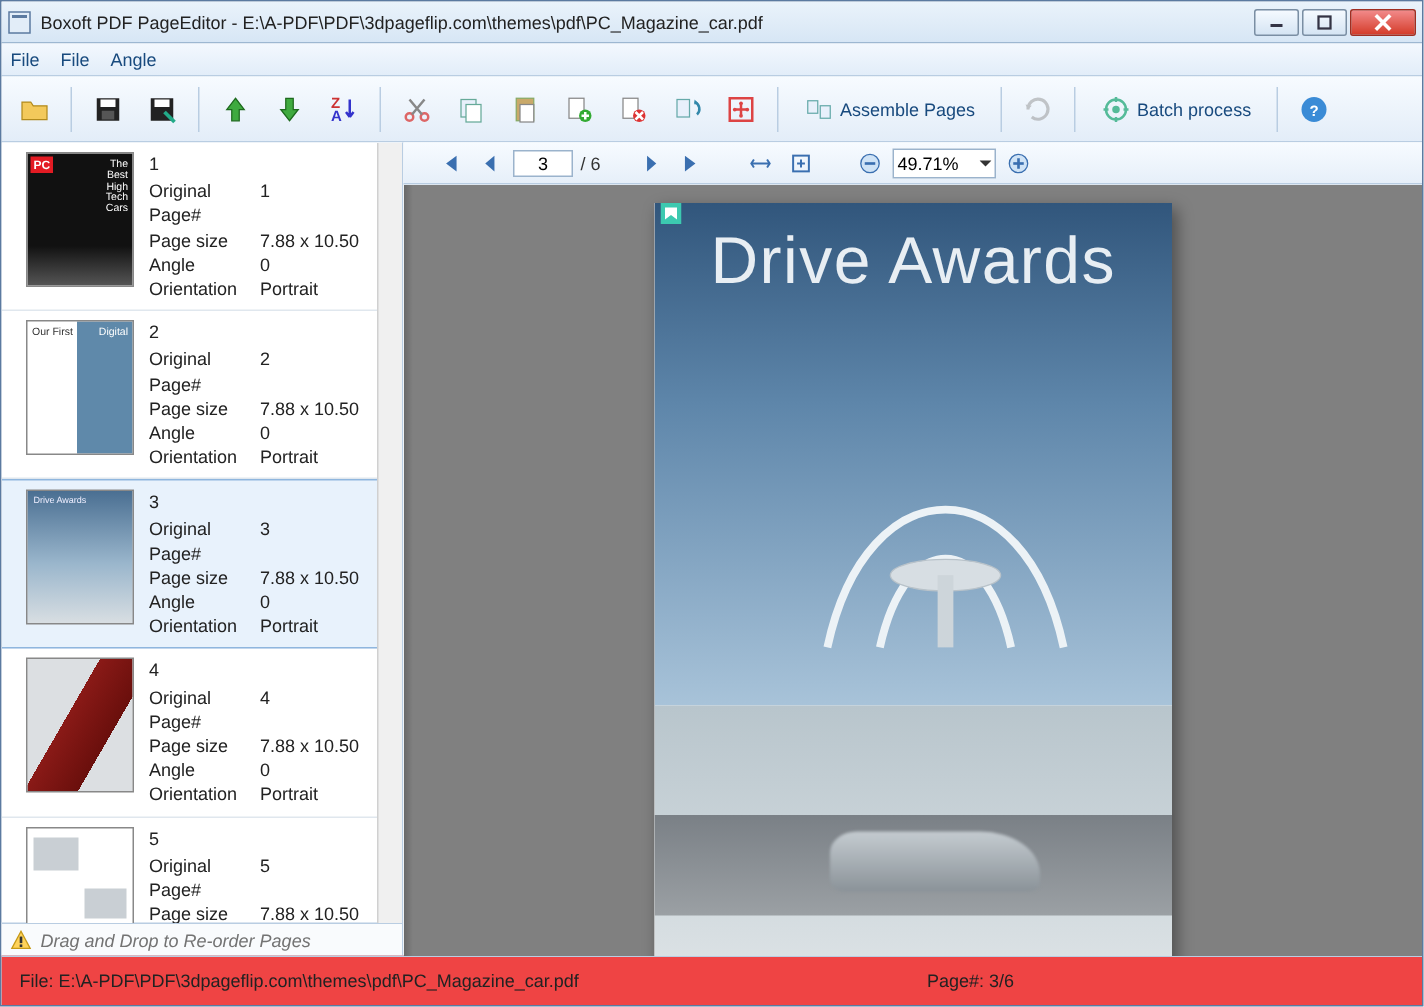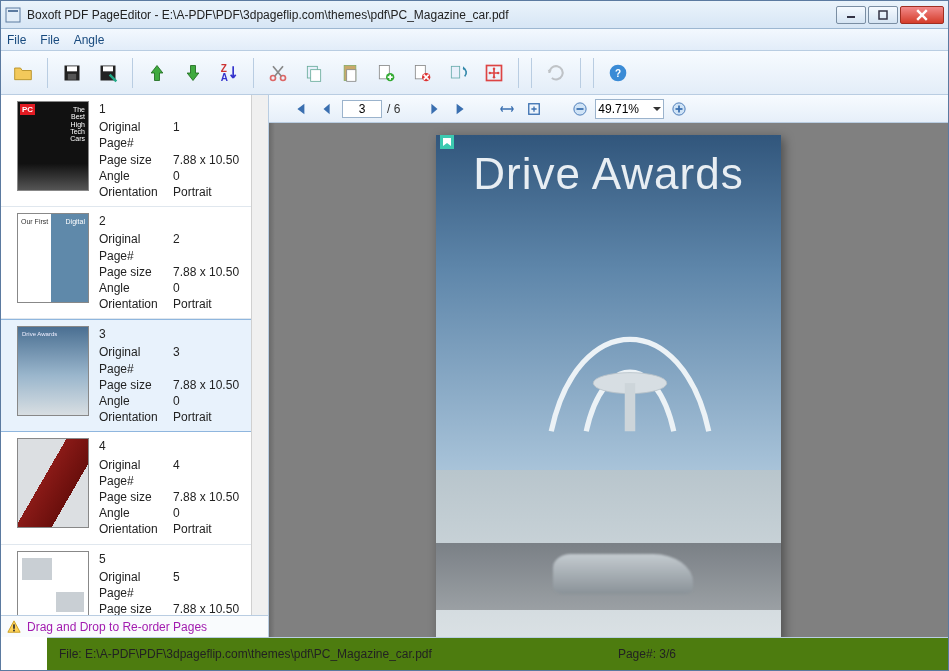--- a/index.html
+++ b/index.html
@@ -22,39 +22,39 @@
 .sidebar { width: 268px; border-right: 1px solid #b9cde2; display: flex; flex-direction: column; background: #fff; }
 .thumbs { flex: 1; overflow-y: auto; overflow-x: hidden; }
 .thumb-row { display: flex; padding: 6px 8px 6px 16px; border-bottom: 1px solid #e0e7ee; gap: 10px; cursor: pointer; }
 .thumb-row.sel { background: #e8f2fc; border: 1px solid #8fb6de; border-left: none; border-right: none; }
 .thumb-img { width: 72px; height: 90px; border: 1px solid #888; background: #fff; position: relative; overflow: hidden; flex-shrink: 0; }
 .thumb-meta { flex: 1; font-size: 11px; color: #222; line-height: 1.35; }
 .thumb-meta .pn { font-weight: normal; margin-bottom: 2px; }
 .meta-grid { display: grid; grid-template-columns: 74px 1fr; }
 .sidebar-footer { height: 22px; border-top: 1px solid #b9cde2; display: flex; align-items: center; padding: 0 6px; gap: 6px; background: #f9fbfd; }
 .sidebar-footer .warn { width: 14px; height: 14px; }
-.sidebar-footer .txt { color: #a21caf; }
+.sidebar-footer .txt { color: #737373; font-style: italic; }
 .viewer { flex: 1; display: flex; flex-direction: column; background: #fff; min-width: 0; }
 .nav-toolbar { height: 28px; background: linear-gradient(#f7fbff,#e6eff9); border-bottom: 1px solid #b9cde2; display: flex; align-items: center; padding: 0 6px; gap: 3px; }
 .nbtn { width: 24px; height: 22px; display: flex; align-items: center; justify-content: center; border: 1px solid transparent; border-radius: 2px; cursor: pointer; }
 .nbtn svg { width: 14px; height: 14px; }
 .page-input { width: 40px; height: 18px; text-align: center; border: 1px solid #9bb3cc; background: #fff; }
 .page-of { color: #333; margin-left: 2px; }
 .zoom-sel { height: 20px; border: 1px solid #9bb3cc; background: #fff; padding: 0 2px; display: flex; align-items: center; gap: 14px; cursor: pointer; text-align: center; }
 .canvas { flex: 1; background: #808080; display: flex; align-items: flex-start; justify-content: center; overflow: auto; padding-top: 12px; position: relative; }
 .canvas::before { content: ''; position: absolute; left: 0; top: 0; bottom: 0; width: 6px; background: linear-gradient(90deg, rgba(0,0,0,0.18), transparent); }
 .page { width: 345px; height: 516px; background: #fff; box-shadow: 3px 3px 10px rgba(0,0,0,0.4); position: relative; overflow: hidden; }
 .page-bookmark { position: absolute; top: 0; left: 4px; width: 14px; height: 14px; }
 .sky { position: absolute; top: 0; left: 0; right: 0; height: 65%; background: linear-gradient(#31567c 0%, #5e86aa 40%, #a8c3d9 100%); }
 .ground { position: absolute; bottom: 0; left: 0; right: 0; height: 35%; background: linear-gradient(#b8c5cc, #dde3e6); }
 .road { position: absolute; bottom: 8%; left: 0; right: 0; height: 13%; background: linear-gradient(#7a8086, #9ba0a4); }
 .headline { position: absolute; top: 14px; left: 0; right: 0; text-align: center; color: #e8eef3; font-size: 44px; font-weight: 300; letter-spacing: 1px; }
 .car { position: absolute; bottom: 11%; left: 34%; width: 140px; height: 40px; background: linear-gradient(#c4cbd0, #8a9298); border-radius: 18px 40px 8px 10px / 14px 28px 6px 8px; filter: blur(1px); }
 .arch { position: absolute; top: 32%; left: 30%; width: 180px; height: 140px; }
-.statusbar { height: 20px; border-top: 1px solid #b9cde2; background: #4d7c0f; display: flex; align-items: center; padding: 16px 6px; margin-left: 46px; }
+.statusbar { height: 20px; border-top: 1px solid #b9cde2; background: #ef4444; display: flex; align-items: center; padding: 16px 6px; }
 .statusbar .sfill { flex: 1; }
 .statusbar .sitem { color: #222; padding: 0 6px; }
 .scrollbar-stub { position: absolute; right: 0; top: 0; bottom: 0; width: 17px; background: #f0f0f0; border-left: 1px solid #d0d0d0; }
 
 
 .t1 { background: linear-gradient(#111 0%, #111 70%, #555 100%); }
 .t1::after { content: 'PC'; position: absolute; top: 2px; left: 2px; background: #e31b23; color: #fff; font-size: 8px; padding: 1px 2px; font-weight: bold; }
 .t1-txt { position: absolute; top: 4px; right: 3px; color: #fff; font-size: 7px; line-height: 1.05; text-align: right; }
 .t2 { background: linear-gradient(90deg, #fff 47%, #5f89aa 47%); }
 .t2::before { content: 'Our First'; position: absolute; top: 4px; left: 3px; font-size: 7px; color: #333; }
@@ -186,28 +186,43 @@
       <svg viewBox="0 0 24 24">
         <rect x="3" y="3" width="18" height="18" fill="none" stroke="#d44" stroke-width="2"></rect>
         <path d="M7 12h10M12 7v10" stroke="#d44" stroke-width="2"></path>
         <circle cx="7" cy="12" r="1.5" fill="#d44"></circle>
         <circle cx="17" cy="12" r="1.5" fill="#d44"></circle>
         <circle cx="12" cy="7" r="1.5" fill="#d44"></circle>
         <circle cx="12" cy="17" r="1.5" fill="#d44"></circle>
       </svg>
     </div>
   <div class="vsep"></div>
+  <div class="tbtn wide">
+    <svg viewBox="0 0 24 24">
+        <rect x="3" y="5" width="8" height="10" fill="#e8f0fb" stroke="#6aa"></rect>
+        <rect x="13" y="9" width="8" height="10" fill="#e8f0fb" stroke="#6aa"></rect>
+      </svg>
+    <span class="lbl">Assemble Pages</span>
+  </div>
   <div class="vsep"></div>
   <div class="tbtn" style="opacity:0.45">
       <svg viewBox="0 0 24 24">
         <path d="M4 12a8 8 0 1 1 3 6" fill="none" stroke="#888" stroke-width="2.5"></path>
         <path d="M4 12l-2-4 5 1z" fill="#888"></path>
       </svg>
     </div>
   <div class="vsep"></div>
+  <div class="tbtn wide">
+    <svg viewBox="0 0 24 24">
+        <circle cx="12" cy="12" r="8" fill="none" stroke="#5b9" stroke-width="2"></circle>
+        <circle cx="12" cy="12" r="3" fill="#5b9"></circle>
+        <path d="M12 2v4M12 18v4M2 12h4M18 12h4" stroke="#5b9" stroke-width="2"></path>
+      </svg>
+    <span class="lbl">Batch process</span>
+  </div>
   <div class="vsep"></div>
   <div class="tbtn">
       <svg viewBox="0 0 24 24">
         <circle cx="12" cy="12" r="10" fill="#3a8bd6"></circle>
         <text x="12" y="17" text-anchor="middle" font-size="14" fill="#fff" font-weight="bold">?</text>
       </svg>
     </div>
 </div>
 
 <div class="main">

